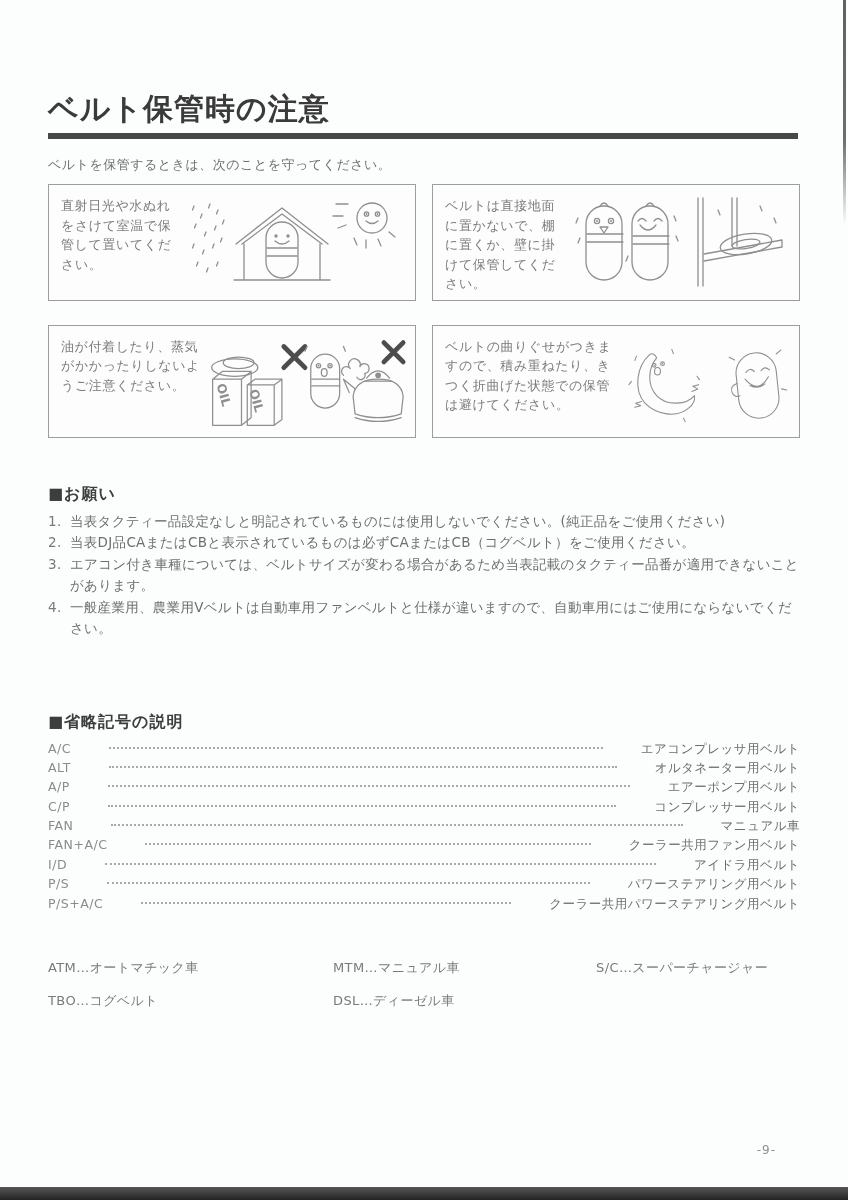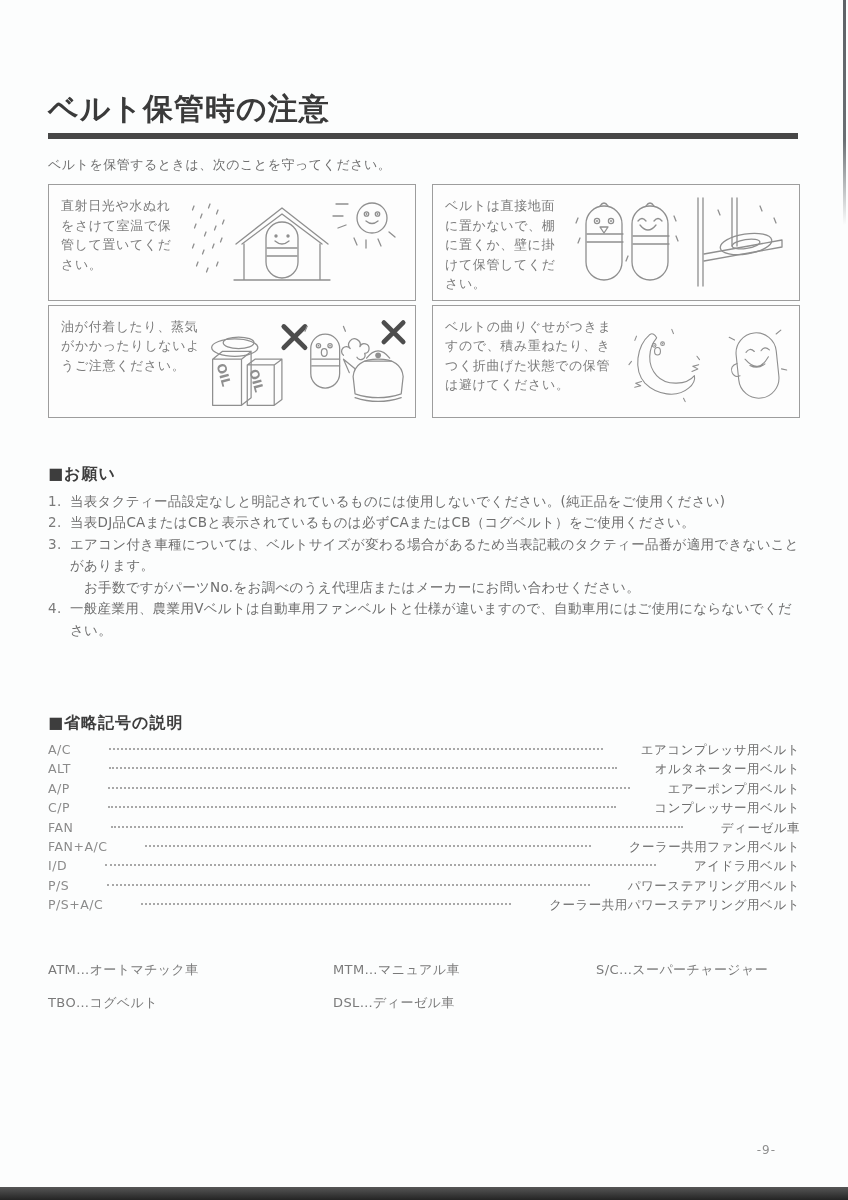--- a/index.html
+++ b/index.html
@@ -30,21 +30,21 @@
   h1.title{
     margin:92px 0 0;
     font-size:30px;line-height:34px;font-weight:700;
     color:#3a3a3a;letter-spacing:1px;
   }
   .title-rule{margin-top:7px;width:750px;height:6px;background:#474747;}
   .intro{margin:17px 0 0;font-size:13px;color:#6f6f6f;letter-spacing:0.5px;}
   
   .boxes{
     margin-top:10px;
-    display:grid;grid-template-columns:368px 368px;gap:4px 16px;
+    display:grid;grid-template-columns:368px 368px;gap:24px 16px;
   }
   .cbox{
     border:1px solid #9d9d9d;background:#fdfdfd;
     min-height:106px;box-sizing:border-box;
     padding:9px 8px 6px 12px;
     display:flex;align-items:flex-start;
   }
   .cbox-text{
     margin:2px 0 0;font-size:13px;line-height:19.5px;color:#7b7b7b;
     letter-spacing:0.6px;flex:0 0 auto;
@@ -240,21 +240,20 @@
       <div class="req-line">
         <span class="req-no">2.</span>
         <span class="req-text">当表DJ品CAまたはCBと表示されているものは必ずCAまたはCB（コグベルト）をご使用ください。</span>
       </div>
       <div class="req-line">
         <span class="req-no">3.</span>
         <span class="req-text">エアコン付き車種については、ベルトサイズが変わる場合があるため当表記載のタクティー品番が適用できないことがあります。</span>
       </div>
       <div class="req-line cont">
         <span class="req-no"></span>
-        <span class="req-text">お手数ですがパーツNo.をお調べのうえ代理店またはメーカーにお問い合わせください。</span>
       </div>
       <div class="req-line">
         <span class="req-no">4.</span>
         <span class="req-text">一般産業用、農業用Vベルトは自動車用ファンベルトと仕様が違いますので、自動車用にはご使用にならないでください。</span>
       </div>
     </div>
 
     <h2 class="sec-heading abbr-heading">■省略記号の説明</h2>
     <div class="abbr-list">
       <div class="abbr-row">
@@ -273,21 +272,21 @@
         <span class="abbr-desc">エアーポンプ用ベルト</span>
       </div>
       <div class="abbr-row">
         <span class="abbr-code">C/P</span>
         <span class="leader"></span>
         <span class="abbr-desc">コンプレッサー用ベルト</span>
       </div>
       <div class="abbr-row">
         <span class="abbr-code">FAN</span>
         <span class="leader"></span>
-        <span class="abbr-desc">ディーゼル車</span>
+        <span class="abbr-desc">マニュアル車</span>
       </div>
       <div class="abbr-row">
         <span class="abbr-code">FAN+A/C</span>
         <span class="leader"></span>
         <span class="abbr-desc">クーラー共用ファン用ベルト</span>
       </div>
       <div class="abbr-row">
         <span class="abbr-code">I/D</span>
         <span class="leader"></span>
         <span class="abbr-desc">アイドラ用ベルト</span>

